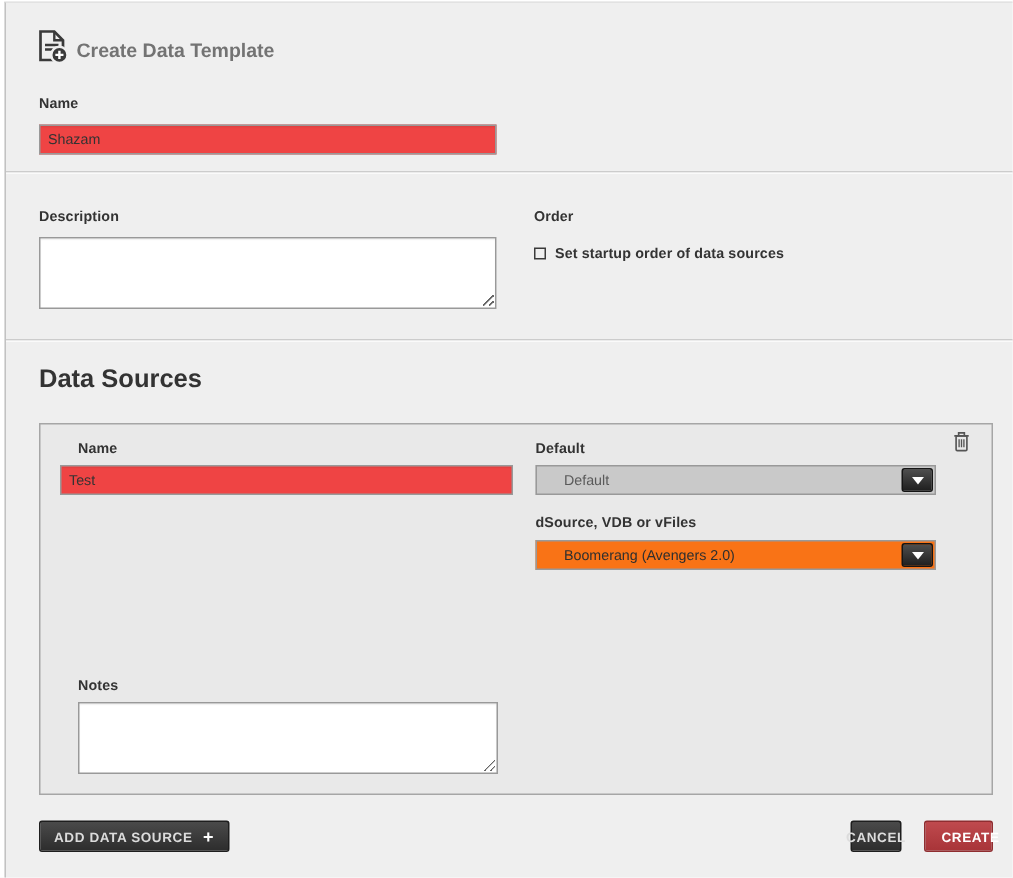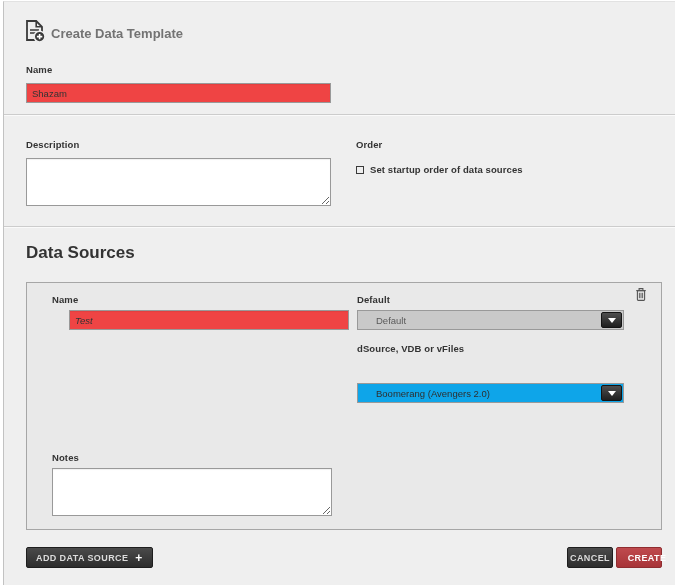--- a/index.html
+++ b/index.html
@@ -17,21 +17,21 @@
   textarea.text { border:1px solid #999; background:#fff; font-family:"Liberation Sans",sans-serif;
                   font-size:9.5px; color:#333; padding:3px 5px; resize:both;
                   box-shadow:inset 0 1px 1px rgba(0,0,0,.06); }
   .divider { height:2px; border-top:1px solid #cccccc; border-bottom:1px solid #fafafa; }
   .card { background:#e9e9e9; border:1px solid #a6a6a6; }
   .select { border:1px solid #999; display:flex; align-items:center; height:20px; }
   .select .value { flex:1; font-size:9.5px; padding-left:18px; white-space:nowrap;
                    overflow:hidden; font-weight:normal; }
   .select.disabled { background:#c9c9c9; }
   .select.disabled .value { color:#5a5a5a; }
-  .select.enabled { background:#0ea5e9;margin-top:23px; }
+  .select.enabled { background:#f97316; }
   .select.enabled .value { color:#2f2f2f; }
   .arrow-btn { width:21px; height:16px; margin-right:1px; border-radius:2px; flex:0 0 auto;
                background:linear-gradient(#4e4e4e,#1f1f1f); border:1px solid #141414;
                display:flex; align-items:center; justify-content:center; cursor:pointer; }
   .arrow-btn::after { content:""; width:0; height:0; border-left:4px solid transparent;
                border-right:4px solid transparent; border-top:5px solid #ffffff; }
   .checkbox { display:inline-block; width:8px; height:8px; border:1px solid #3a3a3a;
               background:transparent; vertical-align:-1px; margin-right:6px; }
   .btn { display:flex; align-items:center; justify-content:center; height:21px;
          border-radius:2px; font-size:9px; font-weight:bold; letter-spacing:.4px;
@@ -78,21 +78,21 @@
     <span class="abs" style="right:14px; top:4px; width:12px; height:15px; cursor:pointer;">
       <svg width="12" height="15" viewBox="0 0 12 15">
         <path d="M4.1 3.2V1.6h3.8v1.6" fill="none" stroke="#555" stroke-width="1.1"></path>
         <path d="M1.2 3.6h9.6" stroke="#555" stroke-width="1.1"></path>
         <rect x="2.4" y="3.6" width="7.2" height="9.8" rx="0.8" fill="none" stroke="#555" stroke-width="1.1"></rect>
         <path d="M4.4 5.8v5.4M6 5.8v5.4M7.6 5.8v5.4" stroke="#555" stroke-width="0.9"></path>
       </svg>
     </span>
 
     <div class="abs label" style="left:25px; top:11px;">Name</div>
-    <input class="abs text" type="text" style="left: 42px; top: 27px; width: 280px; height: 20px; font-style: italic;" value="Test">
+    <input class="abs text" type="text" style="left: 13px; top: 27px; width: 302px; height: 20px;" value="Test">
 
     <div class="abs label" style="left:330px; top:11px;">Default</div>
     <div class="abs select disabled" style="left:330px; top:27px; width:267px;">
       <span class="value">Default</span>
       <span class="arrow-btn"></span>
     </div>
 
     <div class="abs label" style="left:330px; top:60px;">dSource, VDB or vFiles</div>
     <div class="abs select enabled" style="left:330px; top:77px; width:267px;">
       <span class="value">Boomerang (Avengers 2.0)</span>
@@ -101,21 +101,21 @@
 
     <div class="abs label" style="left:25px; top:169px;">Notes</div>
     <textarea class="abs text" style="left: 25px; top: 185px; width: 280px; height: 48px;"></textarea>
   </div>
 
   <div class="abs btn dark" style="left:22px; top:545px; padding:0 9px;">
     <span>ADD DATA SOURCE</span>
     <span class="plus-glyph">+</span>
   </div>
 
-  <div class="abs btn dark" style="left:563px; top:545px; width:46px;">
+  <div class="abs btn dark" style="left:563px; top:545px; width:34px;">
     <span>CANCEL</span>
   </div>
 
   <div class="abs btn red" style="left:612px; top:545px; width:46px;">
     <span>CREATE</span>
   </div>
 
 </div>
 
 </body></html>

